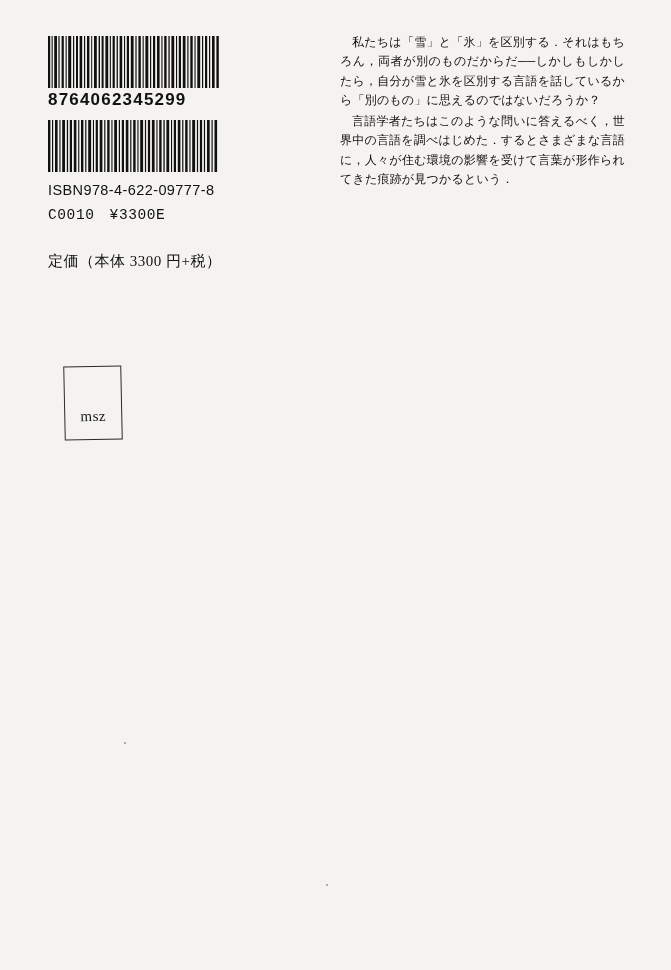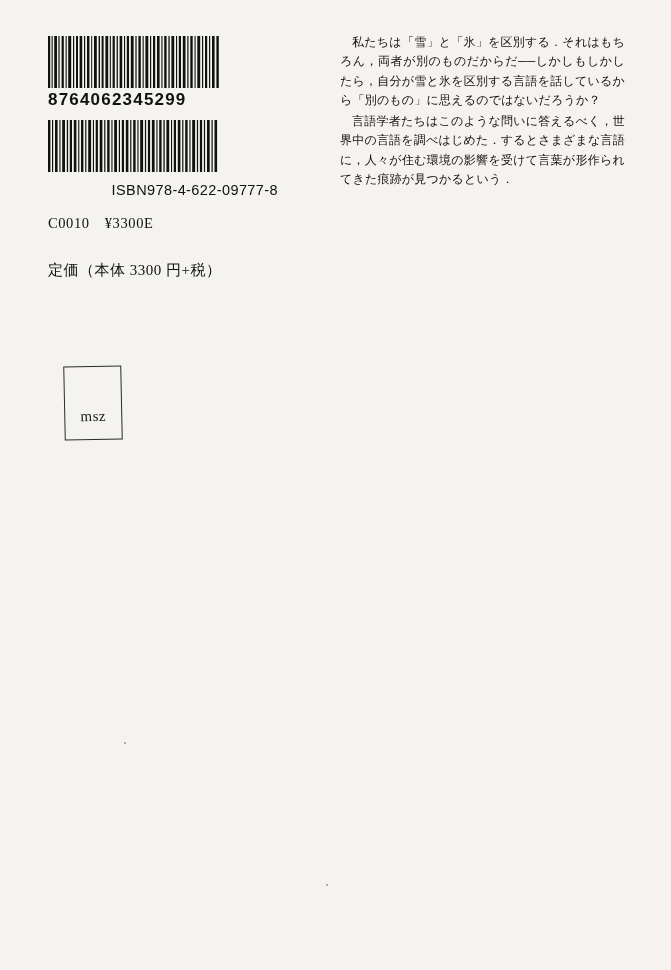--- a/index.html
+++ b/index.html
@@ -46,28 +46,27 @@
   }
   .barcode-num.second {
     margin-bottom: 12px;
   }
   .isbn-line {
     font-family: "Liberation Sans", sans-serif;
     font-size: 14.5px;
     letter-spacing: 0.4px;
     color: #111;
     margin-top: 10px;
-    text-align: right;
   }
   .code-line {
-    font-family: Liberation Serif, serif;
+    font-family: Liberation Mono, monospace;
     font-size: 14.5px;
     letter-spacing: 0.6px;
     color: #111;
-    margin-top: 16px;
+    margin-top: 7px;
   }
   .price-line {
     font-size: 15px;
     letter-spacing: 0.5px;
     color: #111;
     margin-top: 28px;
   }
   .logo-box {
     position: absolute;
     left: 16px;

